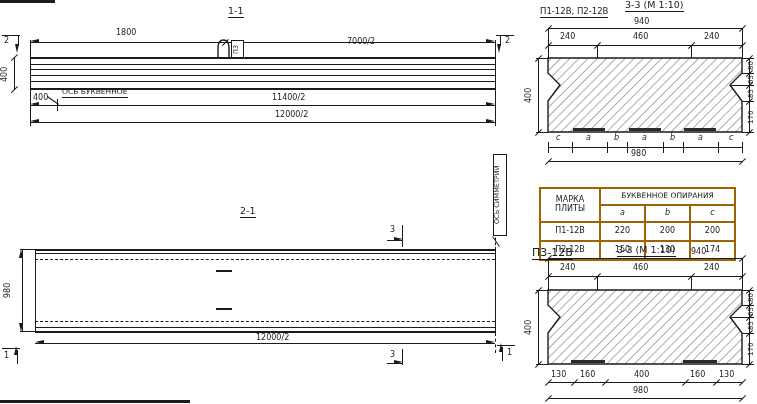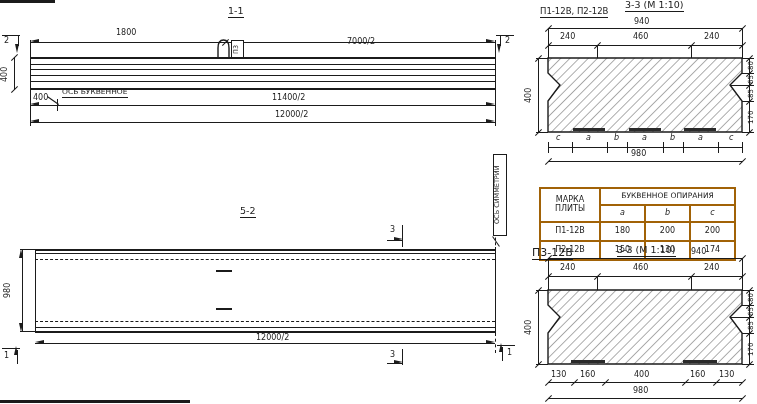--- a/index.html
+++ b/index.html
@@ -89,21 +89,21 @@
   <div class="hl" style="left:30px;top:105px;width:465px"></div>
   <div class="aL" style="left:30px;top:102px"></div>
   <div class="aR" style="left:486px;top:102px"></div>
   <div class="t" style="left:272px;top:94px">11400/2</div>
 
   <div class="hl" style="left:30px;top:122px;width:465px"></div>
   <div class="aL" style="left:30px;top:119px"></div>
   <div class="aR" style="left:486px;top:119px"></div>
   <div class="t" style="left:275px;top:111px">12000/2</div>
 
-  <div class="t ttl ul" style="left:240px;top:206px">5-2</div>
+  <div class="t ttl ul" style="left:240px;top:206px">2-1</div>
 
   <div class="vl" style="left:402px;top:225px;height:22px"></div>
   <div class="t" style="left:390px;top:226px">3</div>
   <div class="hl" style="left:387px;top:240px;width:15px"></div>
   <div class="aR" style="left:394px;top:237px"></div>
 
   <div class="hl" style="left:35px;top:249px;width:460px;height:2px"></div>
   <div class="hl" style="left:35px;top:253px;width:460px"></div>
   <div class="dh" style="left:35px;top:259px;width:460px"></div>
   <div class="dh" style="left:35px;top:321px;width:460px"></div>
@@ -224,21 +224,21 @@
       <td rowspan="2" style="width:54px">МАРКА ПЛИТЫ</td>
       <td colspan="3" style="height:13px;font-size:7.5px">БУКВЕННОЕ ОПИРАНИЯ</td>
     </tr>
     <tr>
       <td class="it" style="width:39px;height:13px">a</td>
       <td class="it" style="width:39px">b</td>
       <td class="it" style="width:39px">c</td>
     </tr>
     <tr>
       <td style="height:15px">П1-12В</td>
-      <td>180</td>
+      <td>220</td>
       <td>200</td>
       <td>200</td>
     </tr>
     <tr>
       <td style="height:15px">П2-12В</td>
       <td>150</td>
       <td>130</td>
       <td>174</td>
     </tr>
   </tbody>

